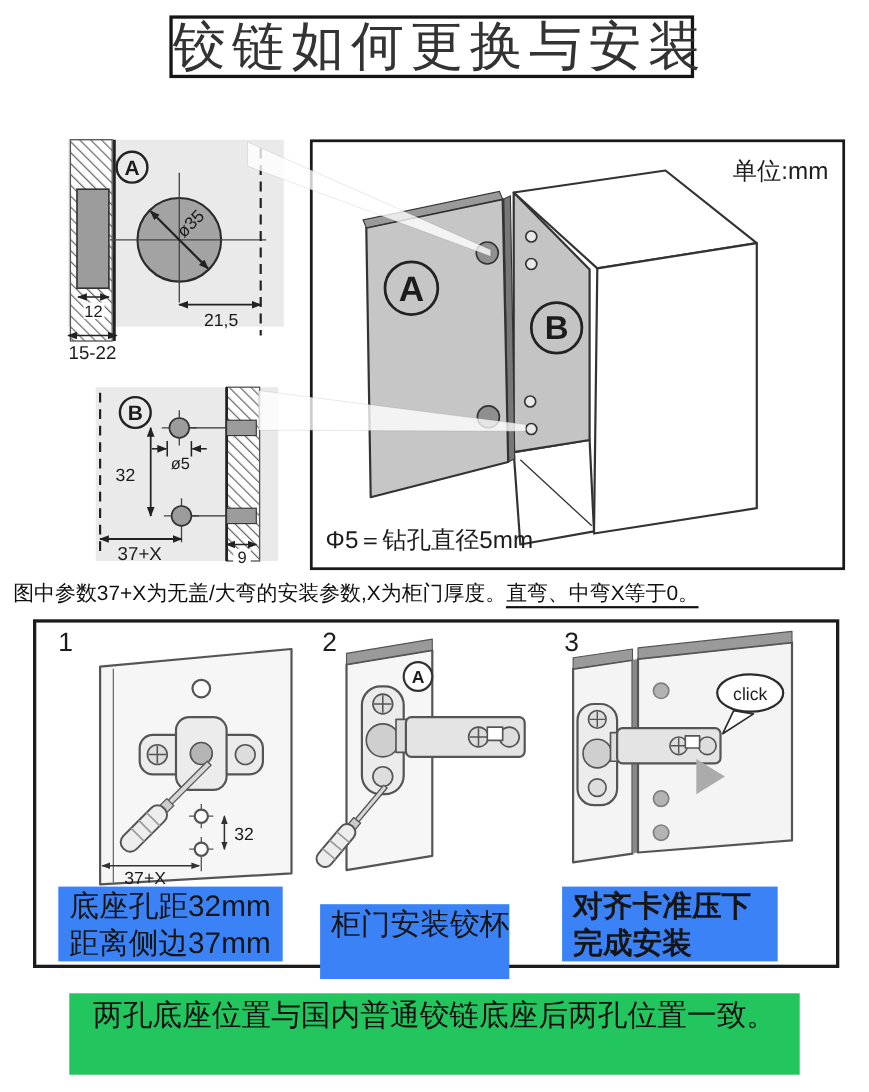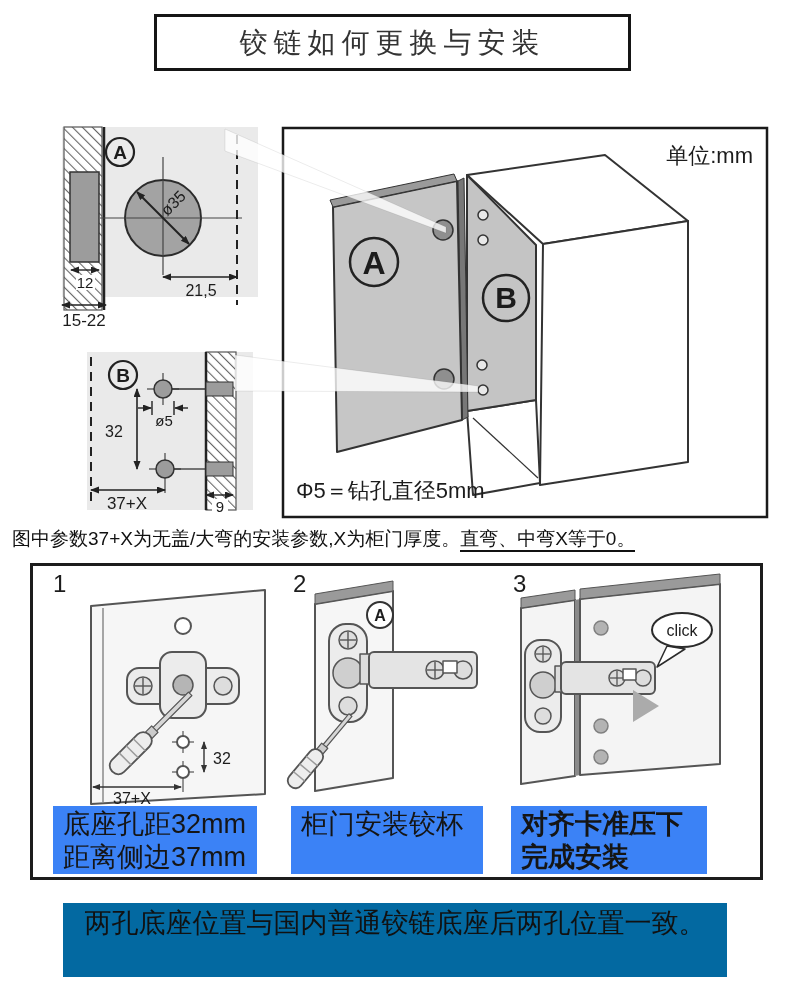--- a/index.html
+++ b/index.html
@@ -3,43 +3,43 @@
 <meta charset="utf-8">
 <style>
   html,body{margin:0;padding:0;background:#fff;}
   #canvas{
     position:relative;width:790px;height:993px;background:#fff;overflow:hidden;
     font-family:"Liberation Sans","DejaVu Sans",sans-serif;color:#1a1a1a;
   }
   .abs{position:absolute;}
   #title-box{
     top:14px;left:154px;width:477px;height:57px;border:3px solid #151515;
-    box-sizing:border-box;text-align:center;line-height:51px;font-size:28px;
+    box-sizing:border-box;text-align:center;line-height:51px;font-size:48px;
     letter-spacing:6px;color:#333;background:#fff;white-space:nowrap;
   }
   #top-figure{top:105px;left:0;width:790px;height:450px;}
   #mid-note{
     top:526px;left:12px;width:778px;font-size:19px;color:#111;white-space:nowrap;
   }
   #mid-note .ul{border-bottom:2px solid #111;padding-bottom:1px;}
   #steps-panel{
     top:563px;left:30px;width:727px;height:311px;border:3px solid #1c1c1c;
     background:#fff;box-sizing:content-box;
   }
   #steps-svg{position:absolute;top:0;left:0;}
   .caption{
     position:absolute;top:240px;height:68px;background:#3b82f6;color:#151515;
     font-size:27px;line-height:33px;padding:2px 0 0 10px;box-sizing:border-box;
     white-space:nowrap;
   }
   #caption-1{left:20px;width:204px;}
-  #caption-2{left:258px;width:192px;}
+  #caption-2{left:258px;width:172px;margin-top:16px;}
   #caption-3{left:478px;width:196px;font-weight:bold;}
   #footer-box{
-    top:903px;left:63px;width:664px;height:74px;background:#0369a1;color:#111;
+    top:903px;left:63px;width:664px;height:74px;background:#22c55e;color:#111;
     font-size:27px;line-height:35px;text-align:center;padding-top:3px;
     box-sizing:border-box;white-space:nowrap;
   }
   svg{font-family:"Liberation Sans","DejaVu Sans",sans-serif;}
   svg text{fill:#1c1c1c;}
 </style>
 </head>
 <body>
 
 <div id="canvas">

